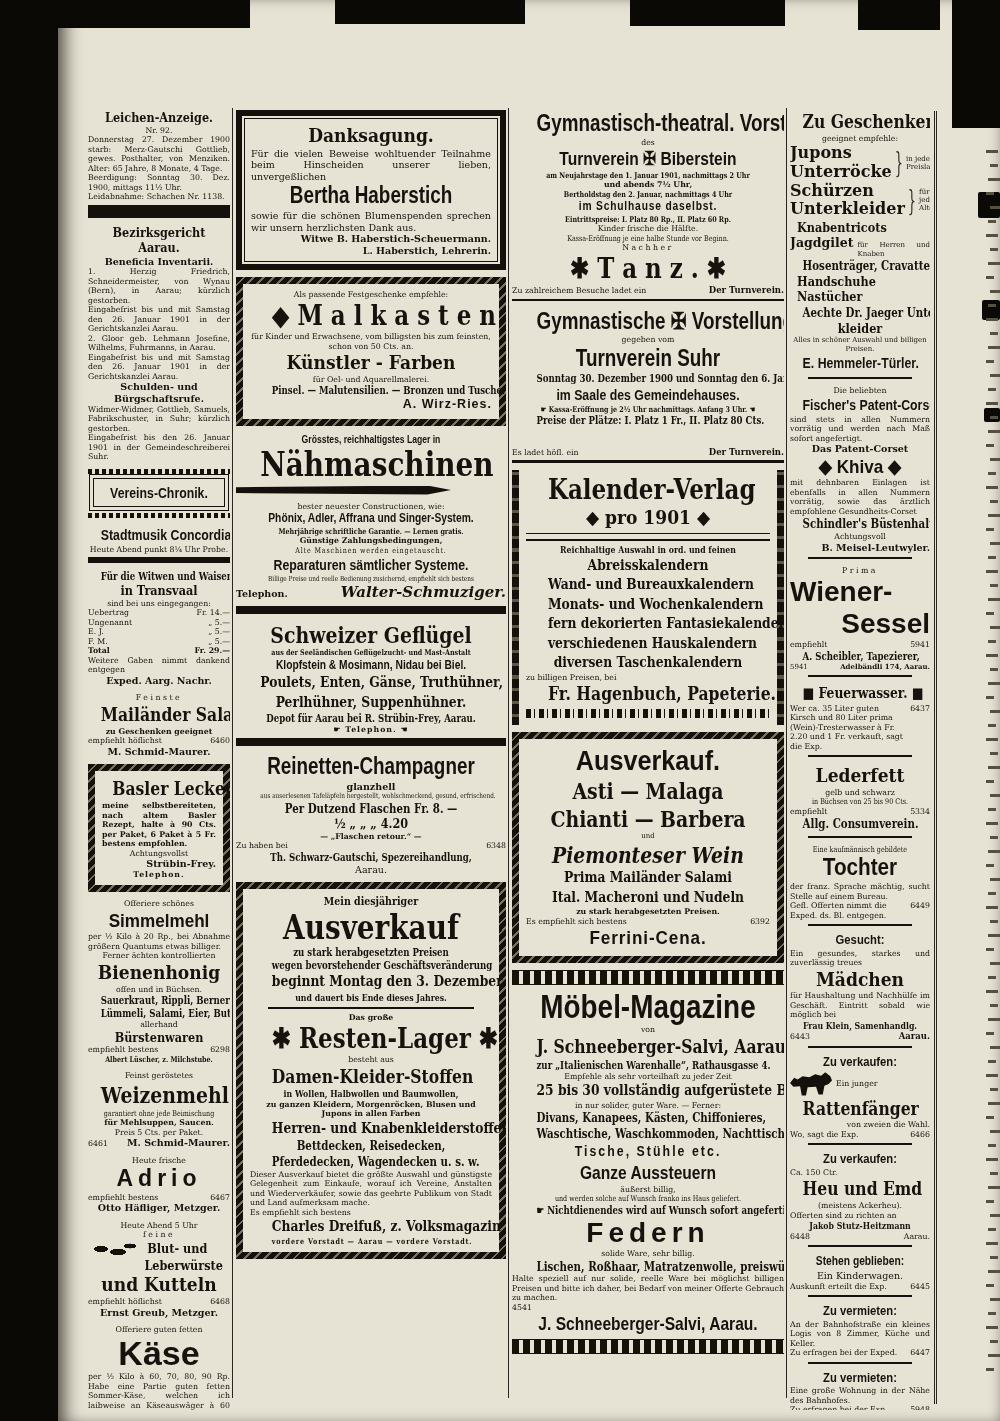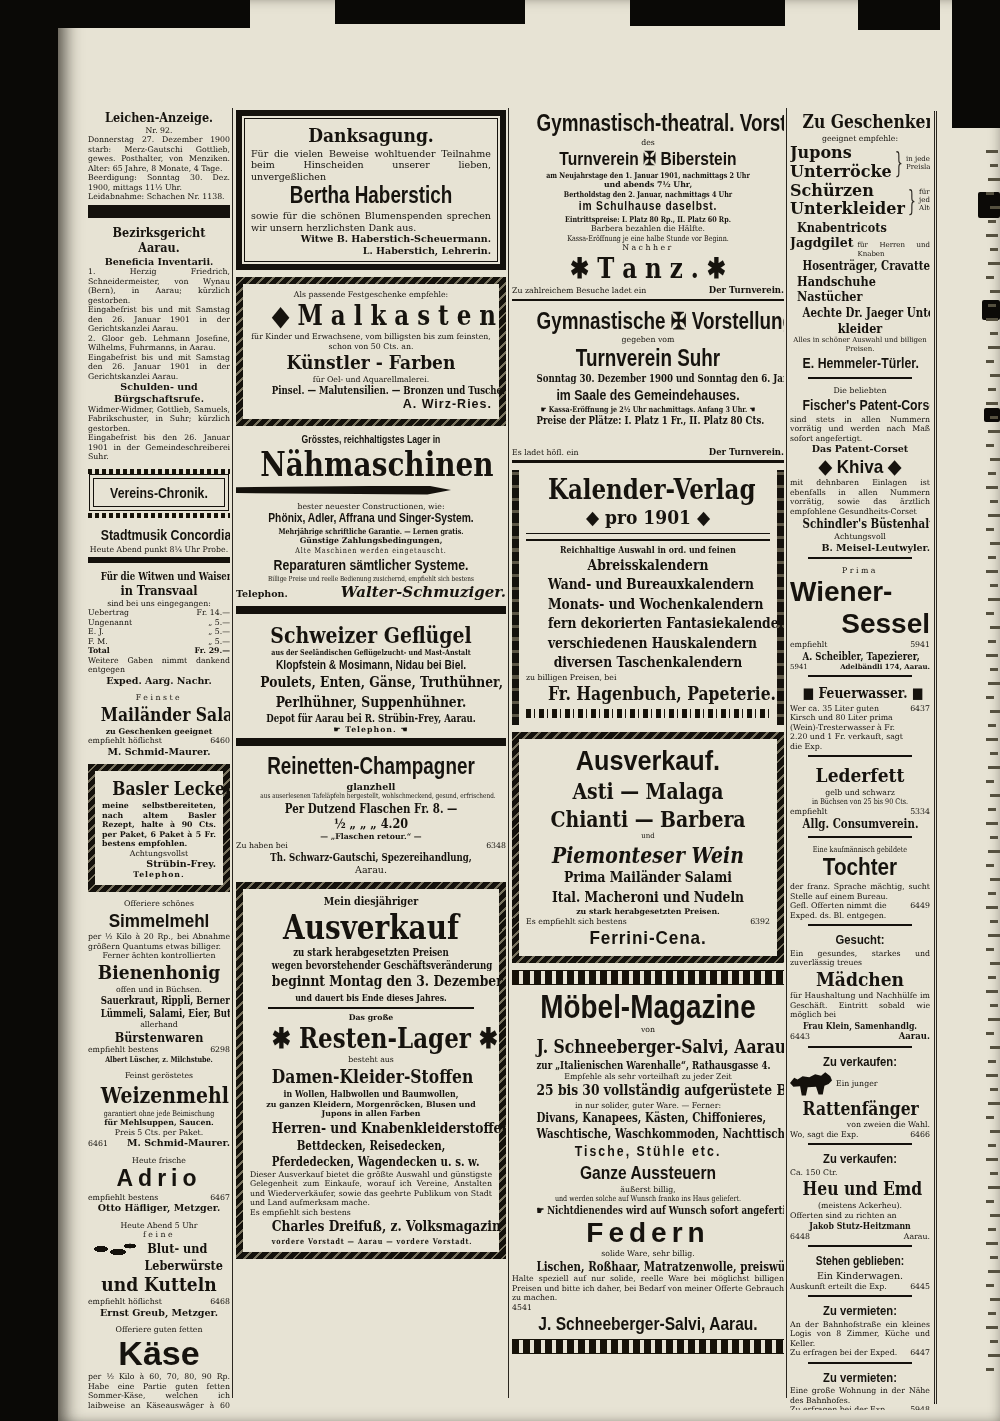--- a/index.html
+++ b/index.html
@@ -269,21 +269,21 @@
   <div class="col" id="col-2" style="left:512px;width:272px;height:1300px;">
       <div class="sec ">
         <div class="ln c f5 sans nw">Gymnastisch-theatral. Vorstellung</div>
         <div class="ln c sm">des</div>
         <div class="ln c f4 sans nw">Turnverein  ✠  Biberstein</div>
         <div class="ln c b sm nw">am Neujahrstage den 1. Januar 1901, nachmittags 2 Uhr</div>
         <div class="ln c b sm">und abends 7½ Uhr,</div>
         <div class="ln c b sm nw">Bertholdstag den 2. Januar, nachmittags 4 Uhr</div>
         <div class="ln c f2 sans sp1 nw">im Schulhause daselbst.</div>
         <div class="ln c b sm nw">Eintrittspreise: I. Platz 80 Rp., II. Platz 60 Rp.</div>
-        <div class="ln c sm">Barbera bezahlen die Hälfte.</div>
+        <div class="ln c sm">Kinder frische die Hälfte.</div>
         <div class="ln c sm nw">Kassa-Eröffnung je eine halbe Stunde vor Beginn.</div>
         <div class="ln c sm sp2">Nachher</div>
         <div class="ln c f6 nw">✱  T a n z .  ✱</div>
         <div class="row sm">
           <span class="ln sm" style="text-align: left;">Zu zahlreichem Besuche ladet ein</span>
           <span class="ln b">Der Turnverein.</span>
         </div>
         <div class="bar" style="height: 2px;"></div>
       </div>
       <div class="sec ">

